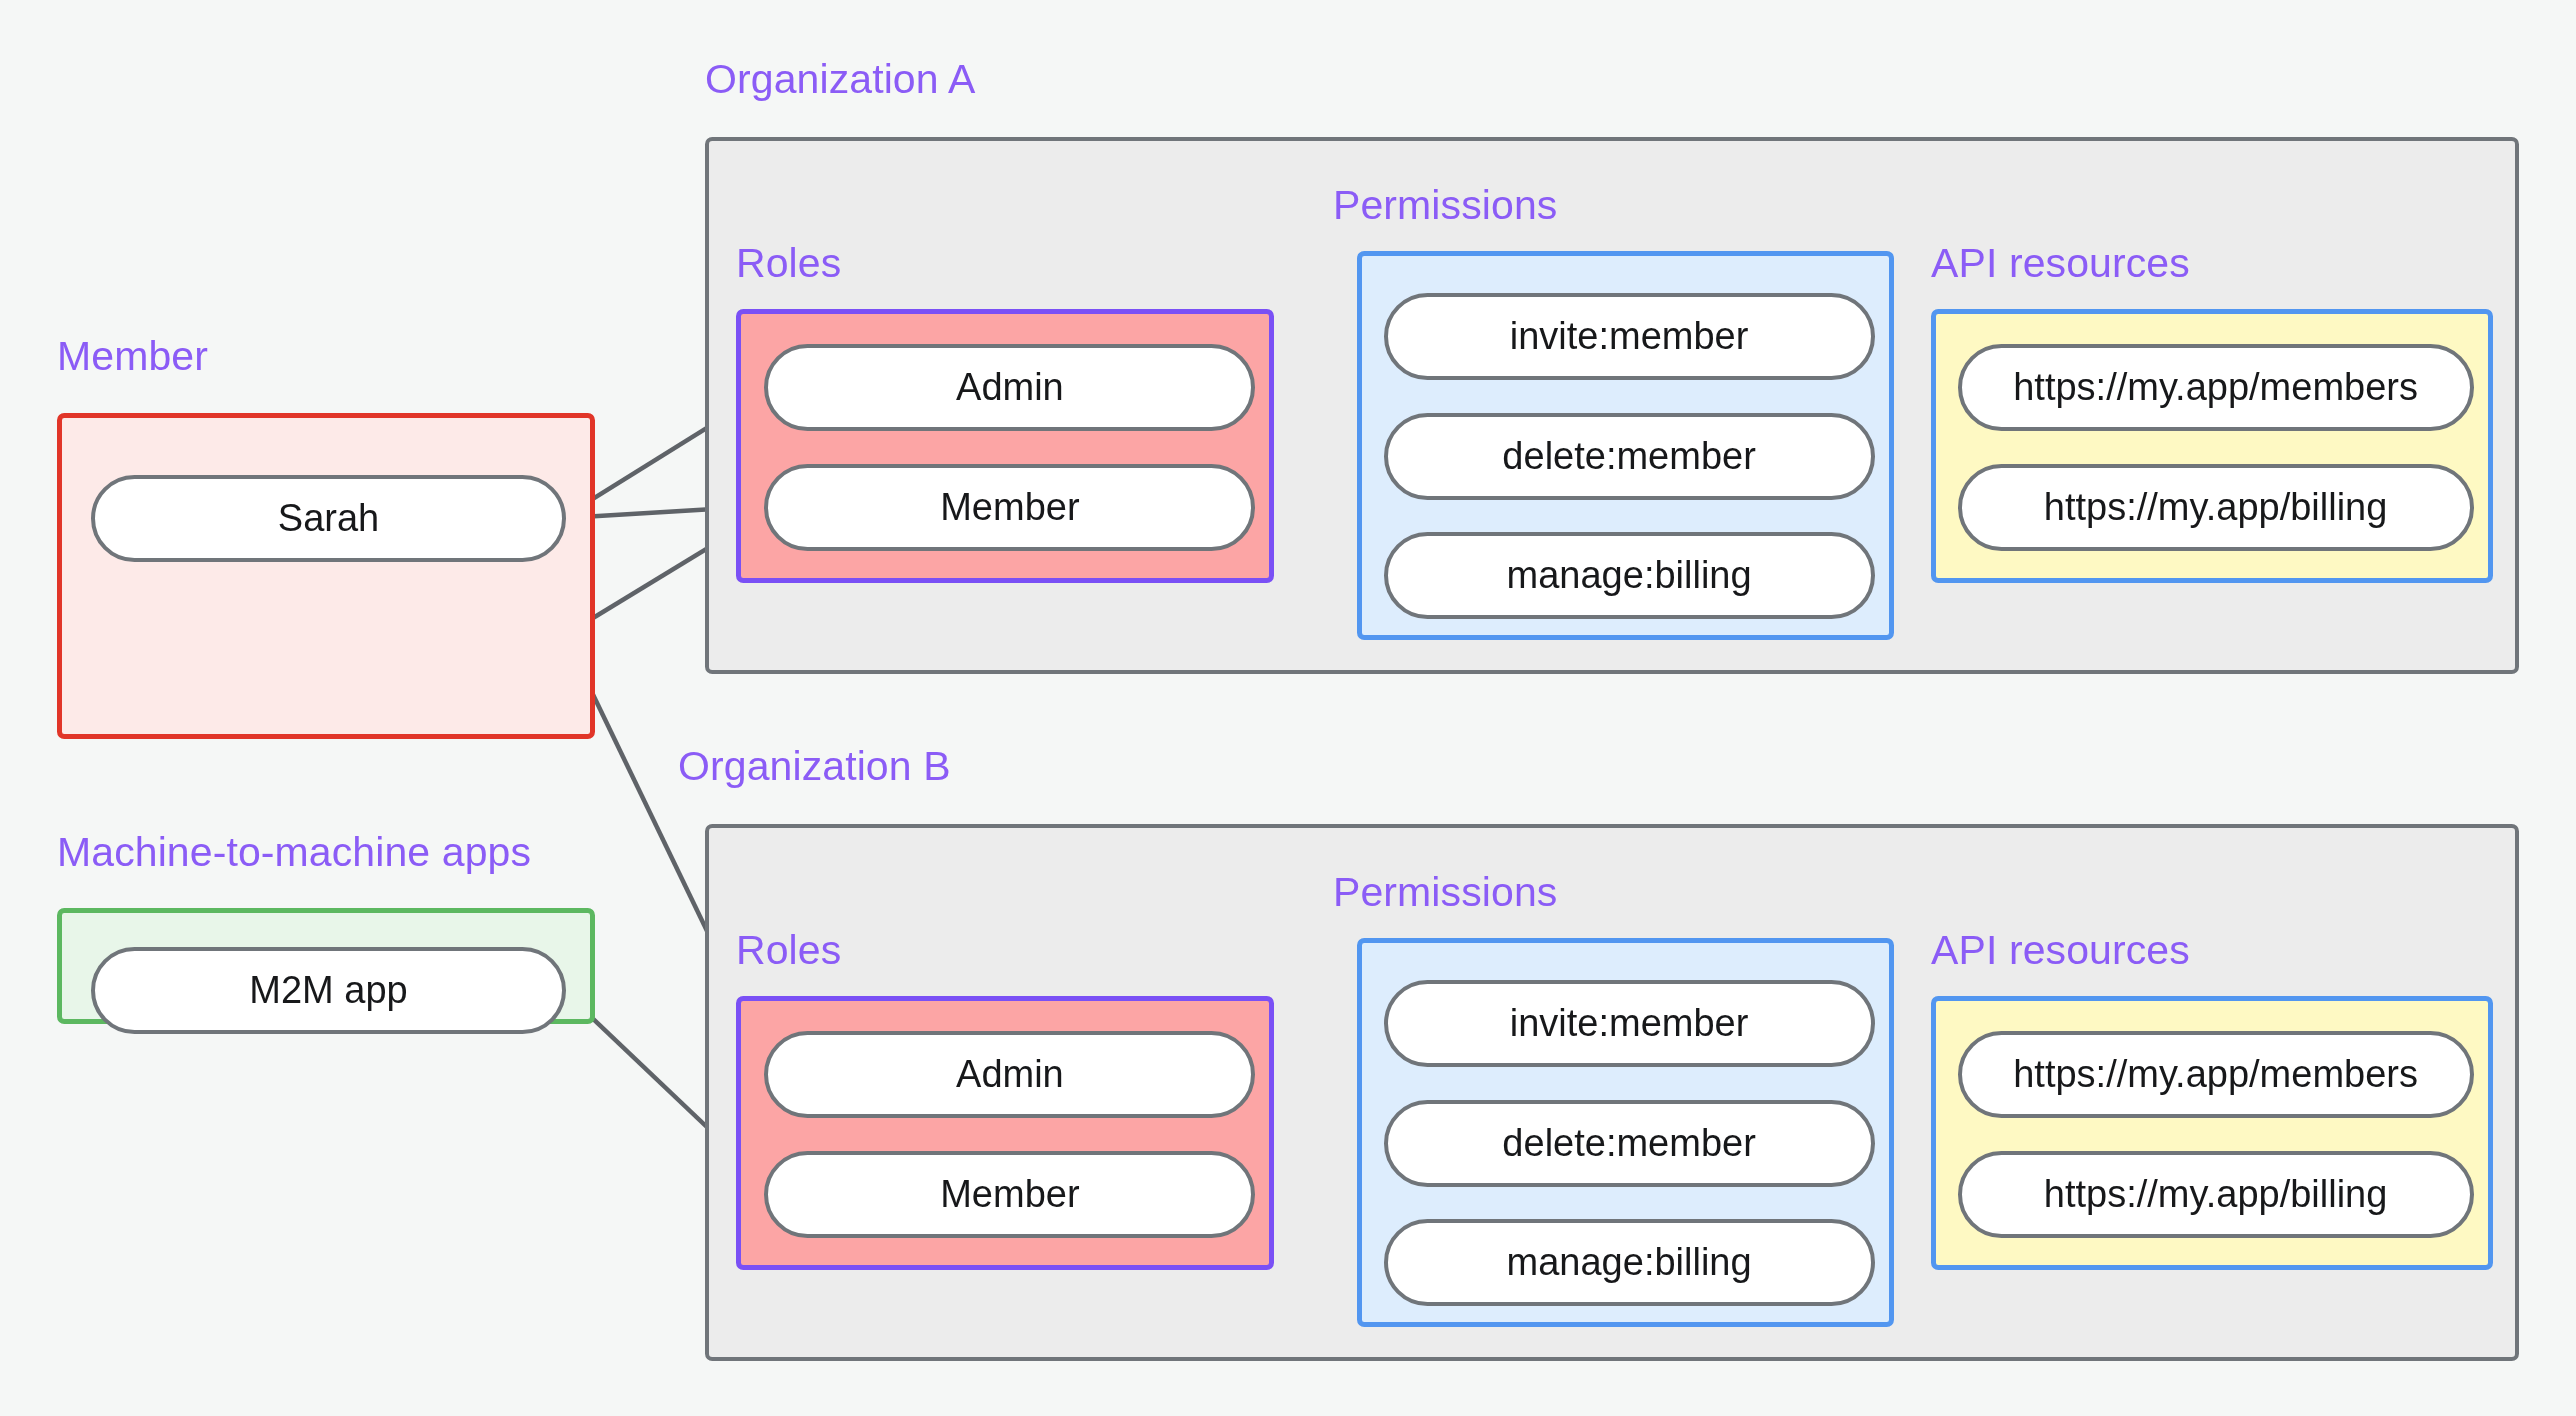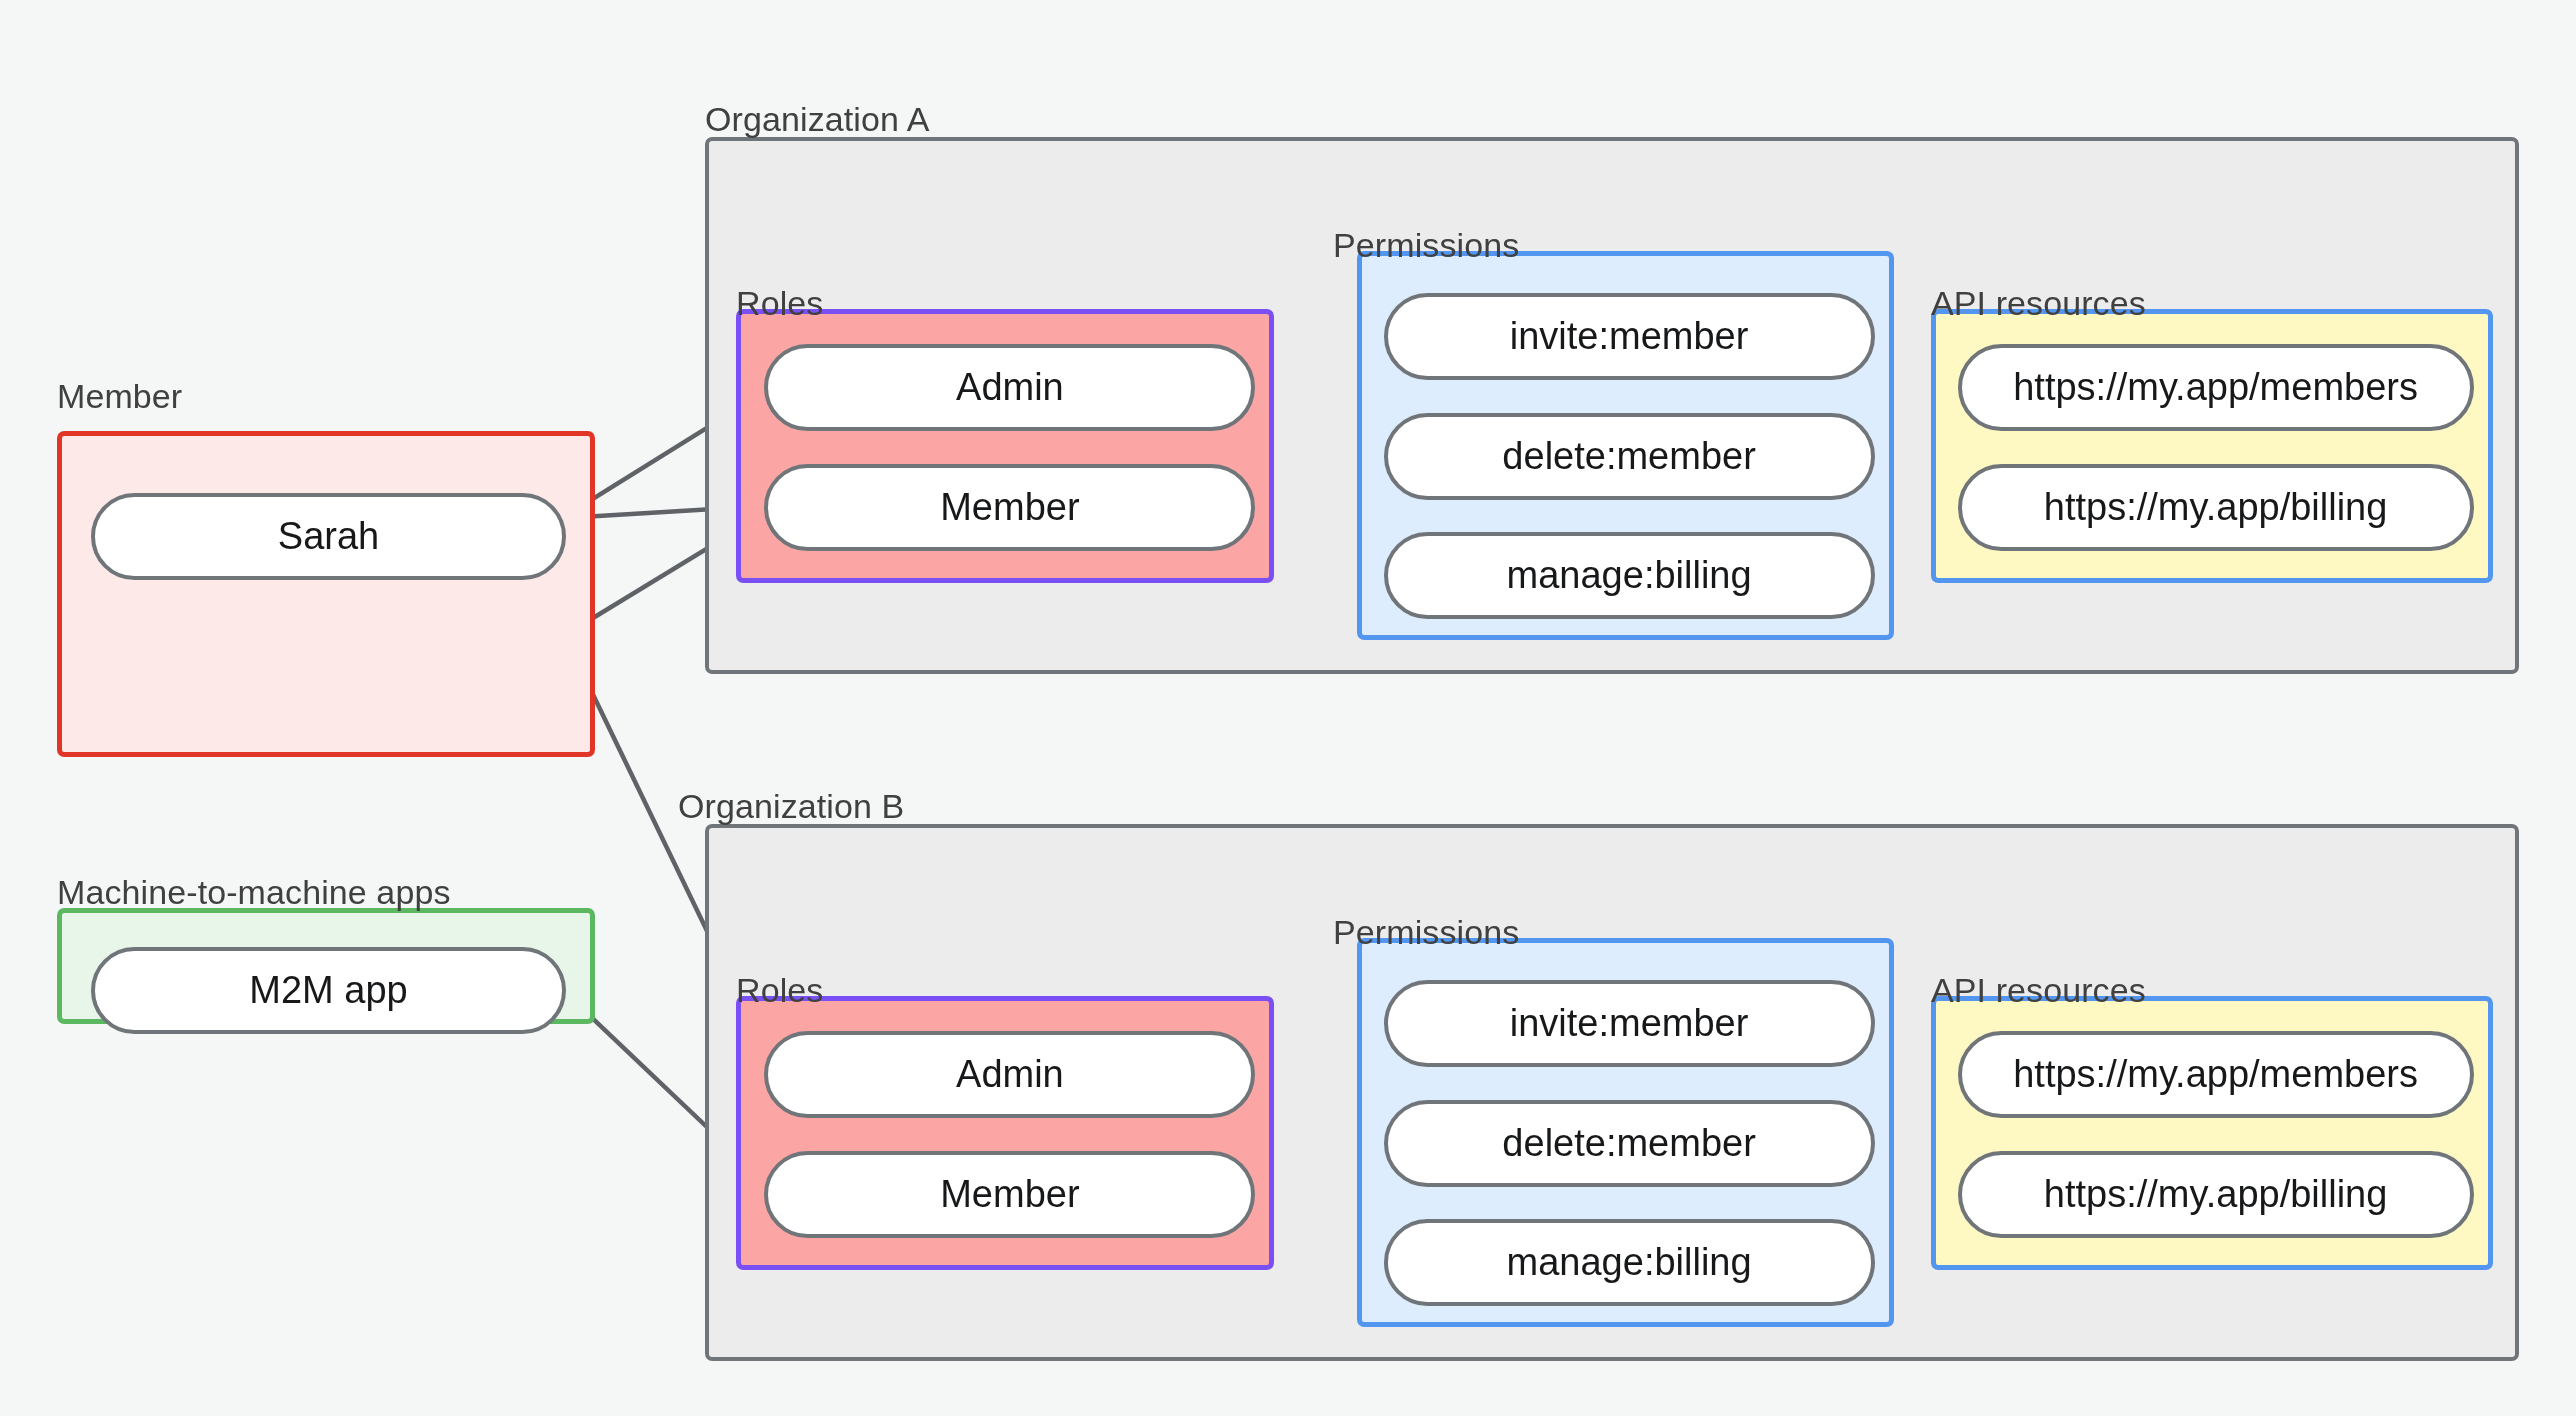--- a/index.html
+++ b/index.html
@@ -31,43 +31,41 @@
     stroke-width: 5;
     fill: none;
   }
   .wire-dot {
     fill: #5f6368;
   }
 
   
   .caption {
     position: absolute;
-    font-size: 34px;
-    color: #404040;
+    font-size: 41px;
+    color: #8b5cf6;
     white-space: nowrap;
     letter-spacing: 0.1px;
     z-index: 3;
-    margin-top: 44px;
   }
 
   
   .zone {
     position: absolute;
     box-sizing: border-box;
     border-radius: 7.2px;
     z-index: 2;
   }
   .zone-org {
     background: #ececec;
     border: 4.5px solid #70757a;
   }
   .zone-users {
     background: #fdeae8;
     border: 5.4px solid #e13528;
-    margin-top: 18px;
   }
   .zone-m2m {
     background: #e8f6e9;
     border: 5.4px solid #5cb860;
   }
   .zone-roles {
     background: #fca5a5;
     border: 5.4px solid #7a50f5;
   }
   .zone-perms {

